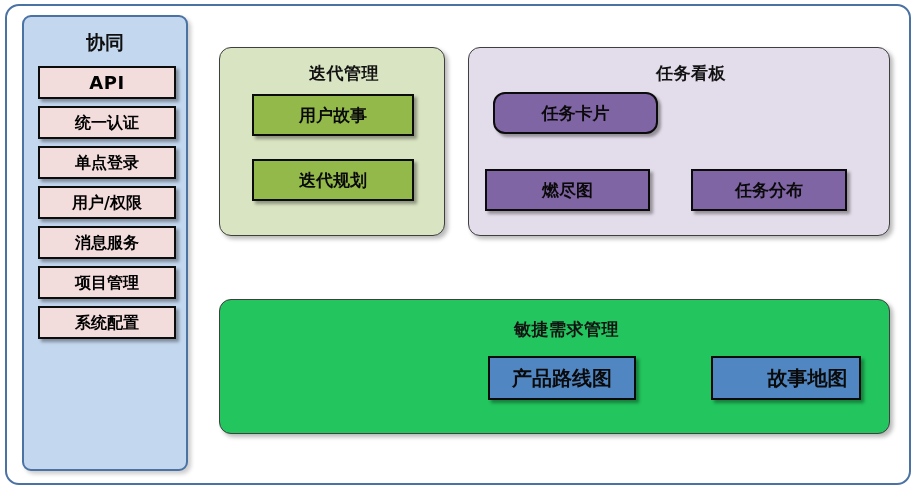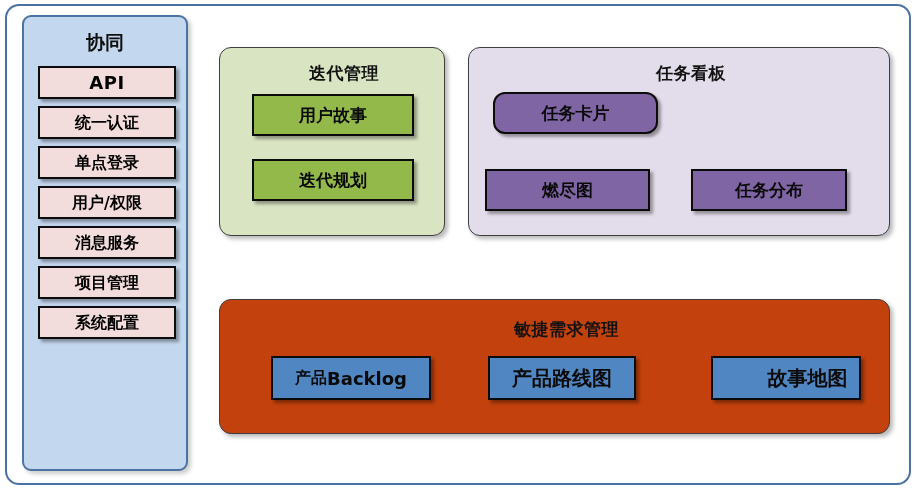--- a/index.html
+++ b/index.html
@@ -162,21 +162,21 @@
     font-weight: bold;
     color: #0a0a0a;
   }
 
   
   .panel-agile {
     left: 219px;
     top: 299px;
     width: 671px;
     height: 135px;
-    background: #c2410c;
+    background: #22c55e;
     border-color: #3f3f3f;
   }
   .panel-agile .panel-title {
     top: 18px;
     font-size: 17px;
   }
   .card-blue {
     position: absolute;
     box-sizing: border-box;
     background: #5086c1;
@@ -254,24 +254,20 @@
       <span>燃尽图</span>
     </div>
     <div class="card-purple" style="left:222px; top:121px; width:156px; height:42px;">
       <span>任务分布</span>
     </div>
   </div>
 
   <div class="panel panel-agile">
     <div class="panel-title">敏捷需求管理</div>
 
-    <div class="card-blue is-mixed" style="left:51px; top:56px; width:160px; height:44px;">
-      <span>产品</span>
-        <span class="latin">Backlog</span>
-    </div>
     <div class="card-blue" style="left:268px; top:56px; width:148px; height:44px;">
       <span>产品路线图</span>
     </div>
     <div class="card-blue" style="left:491px; top:56px; width:150px; height:44px;padding-left:43px;">
       <span>故事地图</span>
     </div>
   </div>
 
 </div>
 

